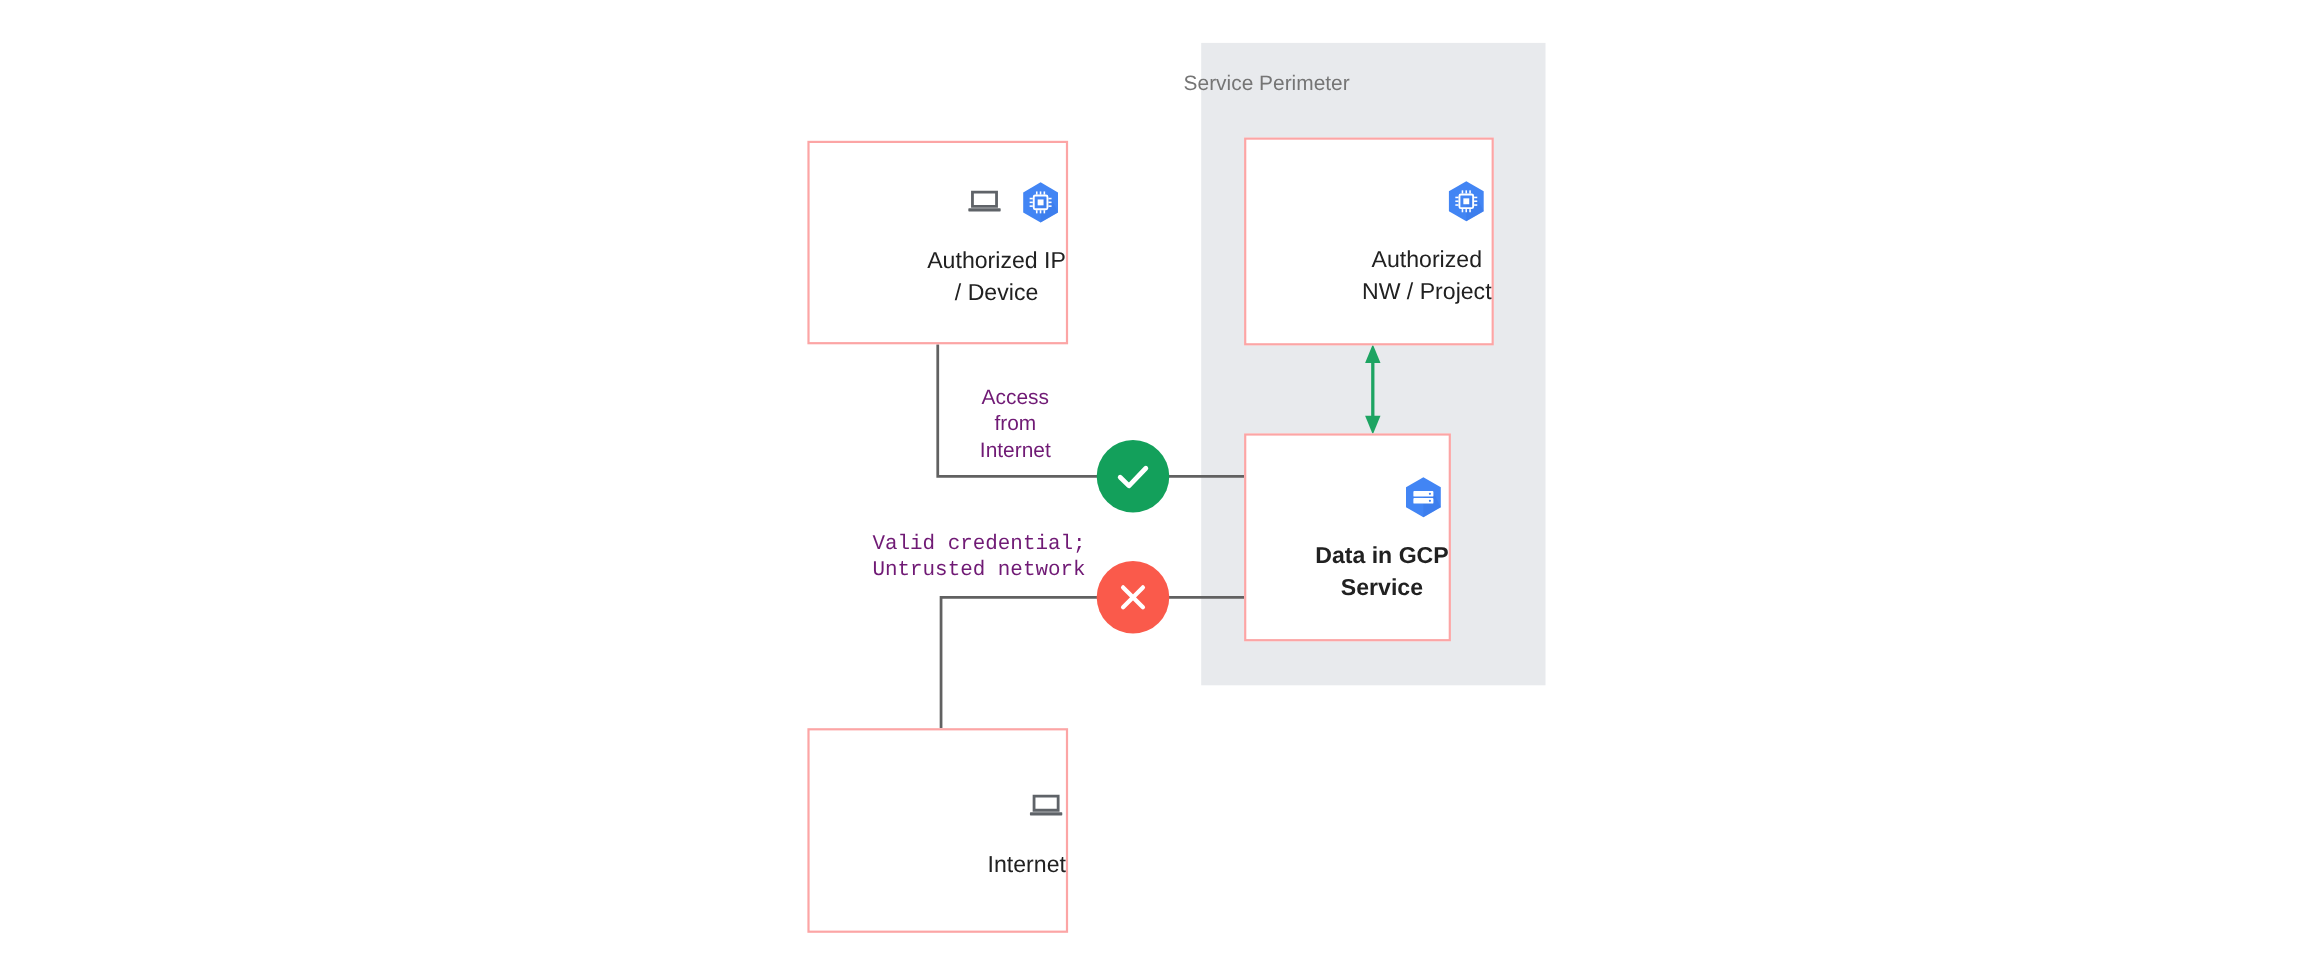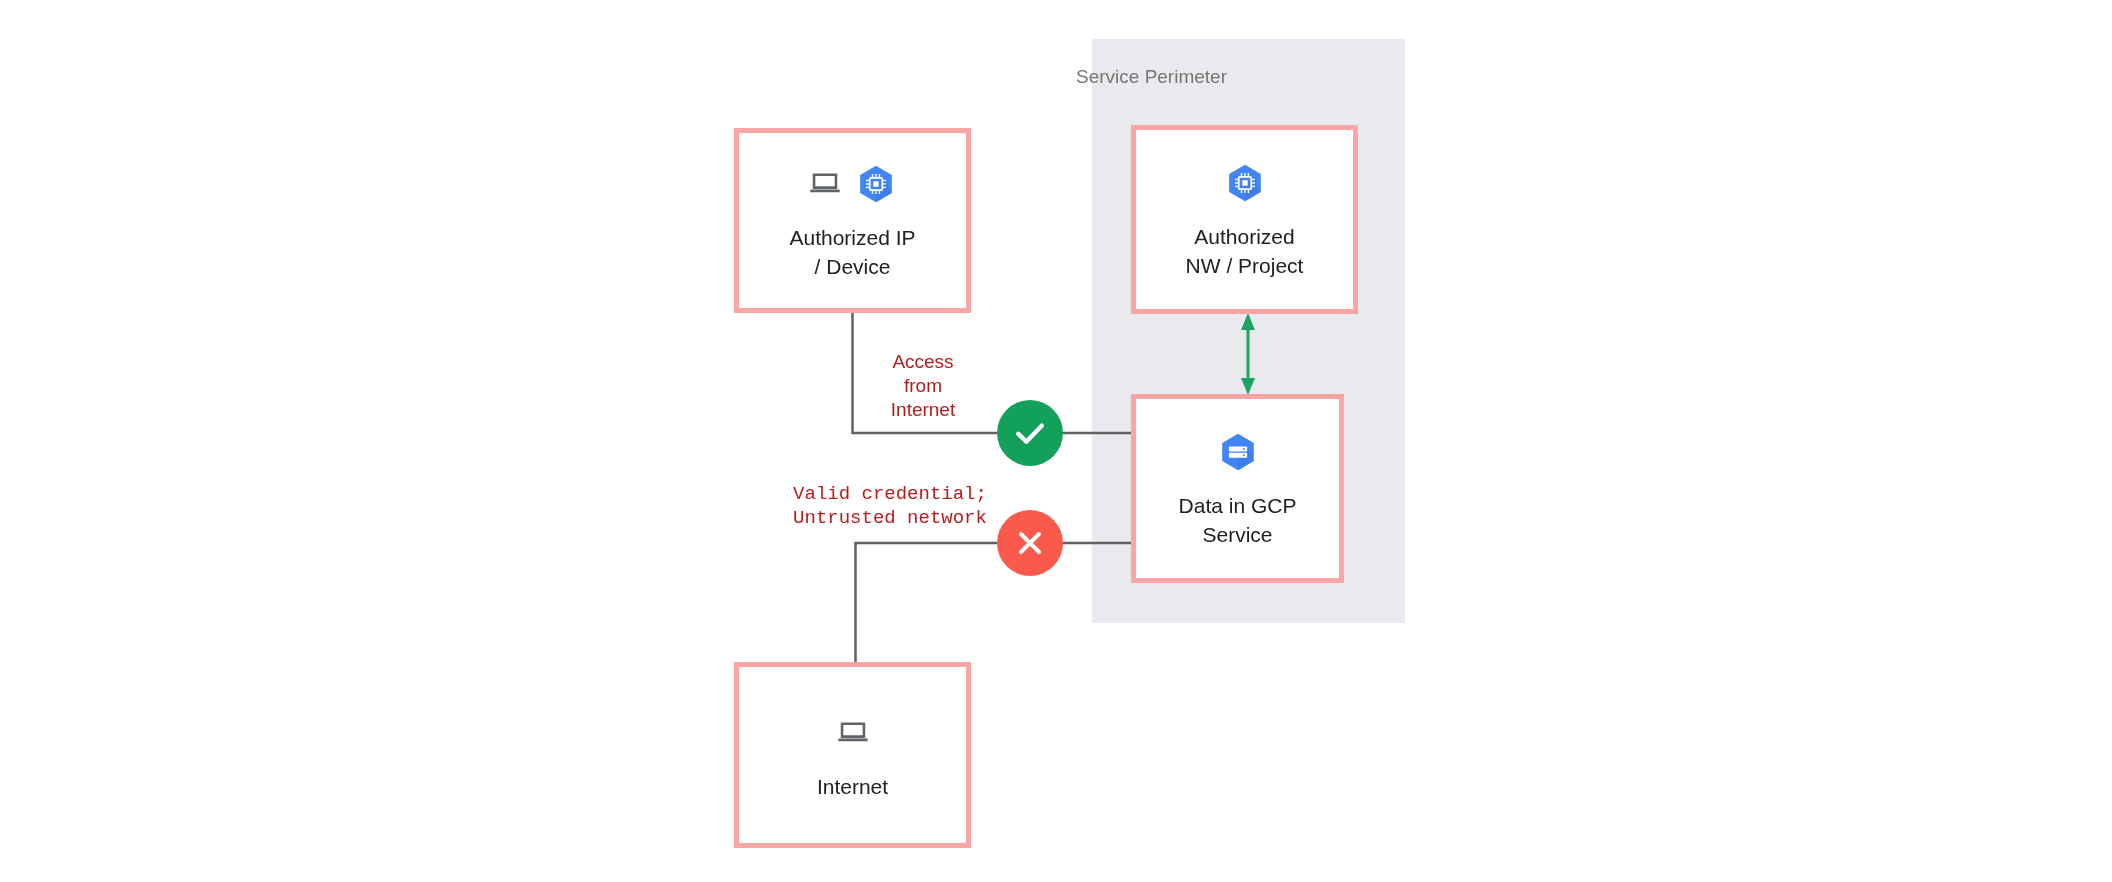--- a/index.html
+++ b/index.html
@@ -40,25 +40,25 @@
     font-size: 19px;
     line-height: 24px;
     color: #757575;
     white-space: nowrap;
   }
 
   
   .node {
     position: absolute;
     background: #ffffff;
-    border: 5px solid #fca5a5;
+    border: 2px solid #fca5a5;
     box-sizing: border-box;
     display: flex;
     flex-direction: column;
-    align-items: center;
+    align-items: flex-end;
     justify-content: center;
   }
   .node-label {
     font-size: 21px;
     line-height: 29px;
     color: #212121;
     text-align: center;
     white-space: pre-line;
     margin-top: 16px;
   }
@@ -66,37 +66,37 @@
     display: flex;
     flex-direction: row;
     align-items: center;
     justify-content: center;
     gap: 10px;
     height: 46px;
   }
 
   #node-authorized-ip   { left: 734px;  top: 128px; width: 237px; height: 185px; }
   #node-authorized-nw   { left: 1131px; top: 125px; width: 227px; height: 189px; }
-  #node-data-gcp        { left: 1131px; top: 394px; width: 213px; height: 189px; }
+  #node-data-gcp        { left: 1131px; top: 394px; width: 188px; height: 189px; font-weight: bold; }
   #node-internet        { left: 734px;  top: 662px; width: 237px; height: 186px; }
 
   
   #wires {
     position: absolute;
     left: 0; top: 0;
     width: 2112px; height: 882px;
     pointer-events: none;
   }
 
   
   .edge-label {
     position: absolute;
     font-size: 19px;
     line-height: 24px;
-    color: #b91c1c;
+    color: #701a75;
     text-align: center;
     white-space: pre-line;
   }
   #label-access-from-internet { left: 863px; top: 350px; width: 120px; }
   #label-valid-credential     { left: 780px; top: 482px; width: 220px; font-family: Liberation Mono, monospace; }
 
   
   .badge {
     position: absolute;
     width: 66px;

